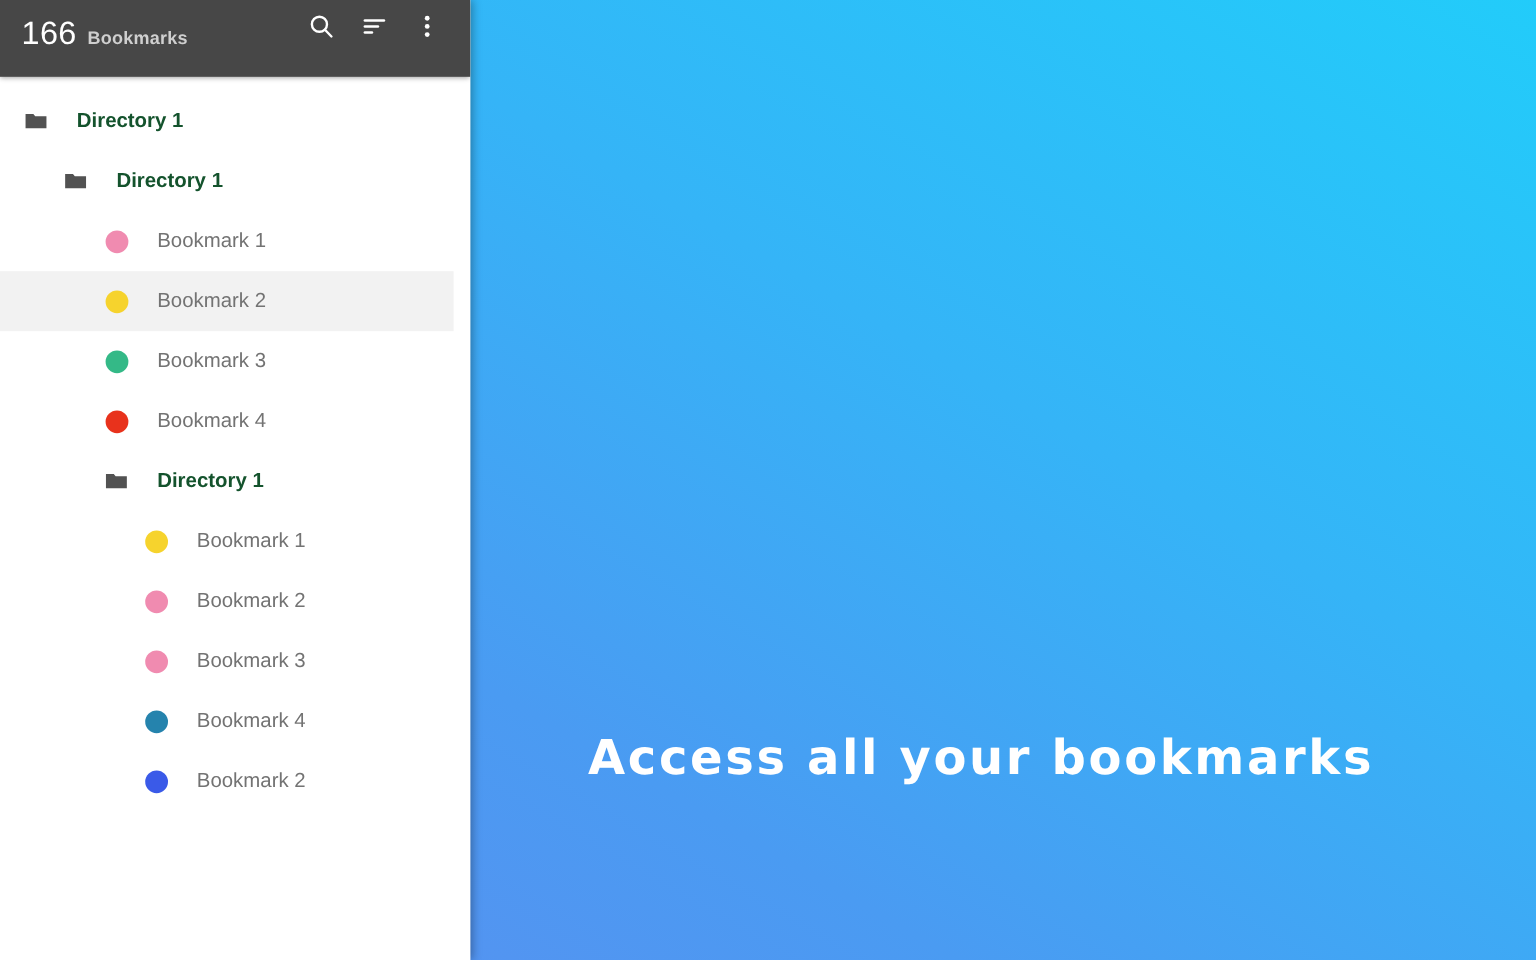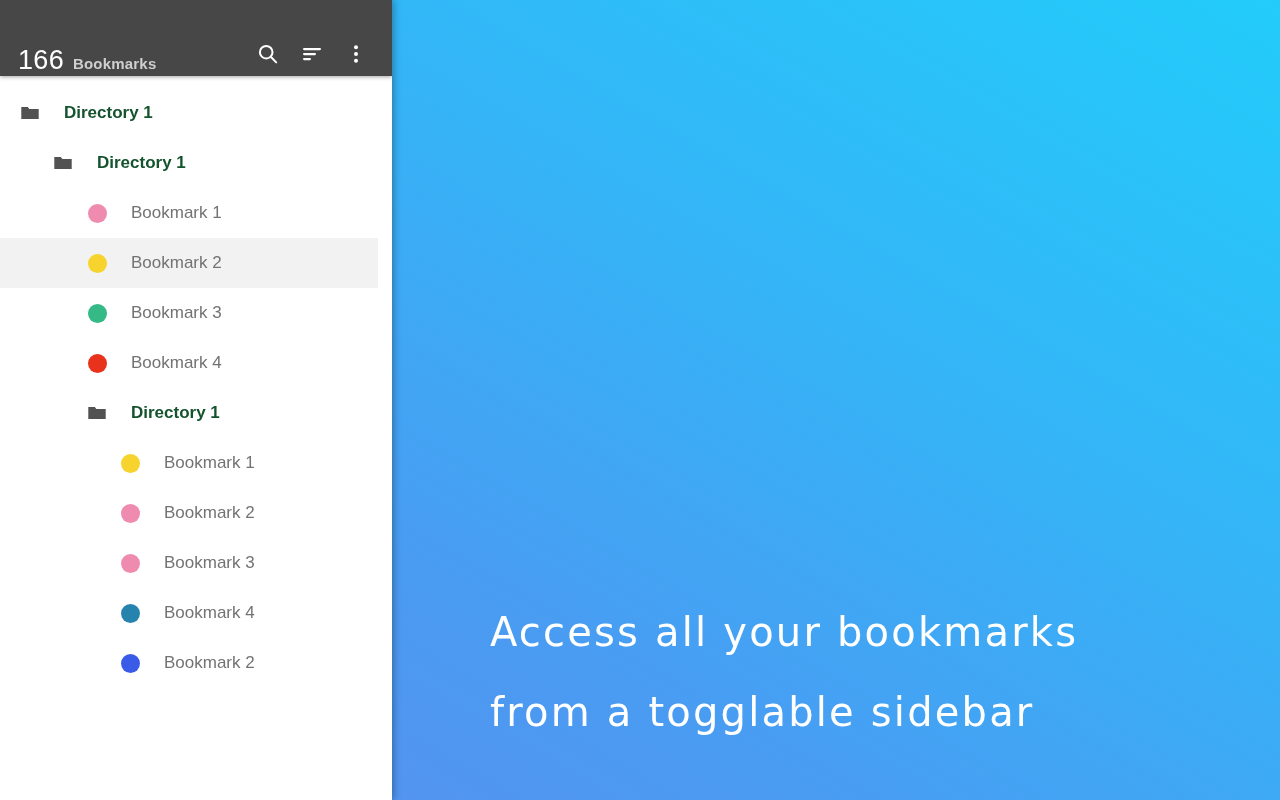--- a/index.html
+++ b/index.html
@@ -20,21 +20,21 @@
   }
 
   
   #promo {
     position: absolute;
     left: 490px;
     top: 592px;
     width: 760px;
     color: #ffffff;
     font-family: "DejaVu Sans", sans-serif;
-    font-weight: 400;
+    font-weight: 700;
     font-size: 40px;
     line-height: 80px;
     letter-spacing: 2.2px;
     white-space: nowrap;
   }
   #promo .promo-line { display: block; }
 
   
   #sidebar {
     position: absolute;
@@ -43,24 +43,24 @@
     width: 392px;
     height: 800px;
     background: #ffffff;
     box-shadow: 2px 0 7px rgba(0,0,0,0.30);
     overflow: hidden;
   }
 
   
   #toolbar {
     position: relative;
-    height: 76px;
+    height: 64px;
     background: #474747;
     display: flex;
-    align-items: flex-end;
+    align-items: flex-start;
     padding: 0 14px 0 18px;
     box-sizing: border-box;
     box-shadow: 0 1px 4px rgba(0,0,0,0.35);
   }
   .title-wrap {
     display: flex;
     align-items: baseline;
     flex: 1 1 auto;
   }
   .title-count {
@@ -140,21 +140,20 @@
 
   .row.selected.ind-3 { padding-left: 85px; margin-left: 0; }
 </style>
 </head>
 <body>
 
 <div id="screen">
 
   <div id="promo">
     <span class="promo-line">Access all your bookmarks</span>
-    <span class="promo-line">from a togglable sidebar</span>
   </div>
 
   <div id="sidebar">
 
     <div id="toolbar">
       <div class="title-wrap">
         <span class="title-count">166</span>
         <span class="title-label">Bookmarks</span>
       </div>
 

